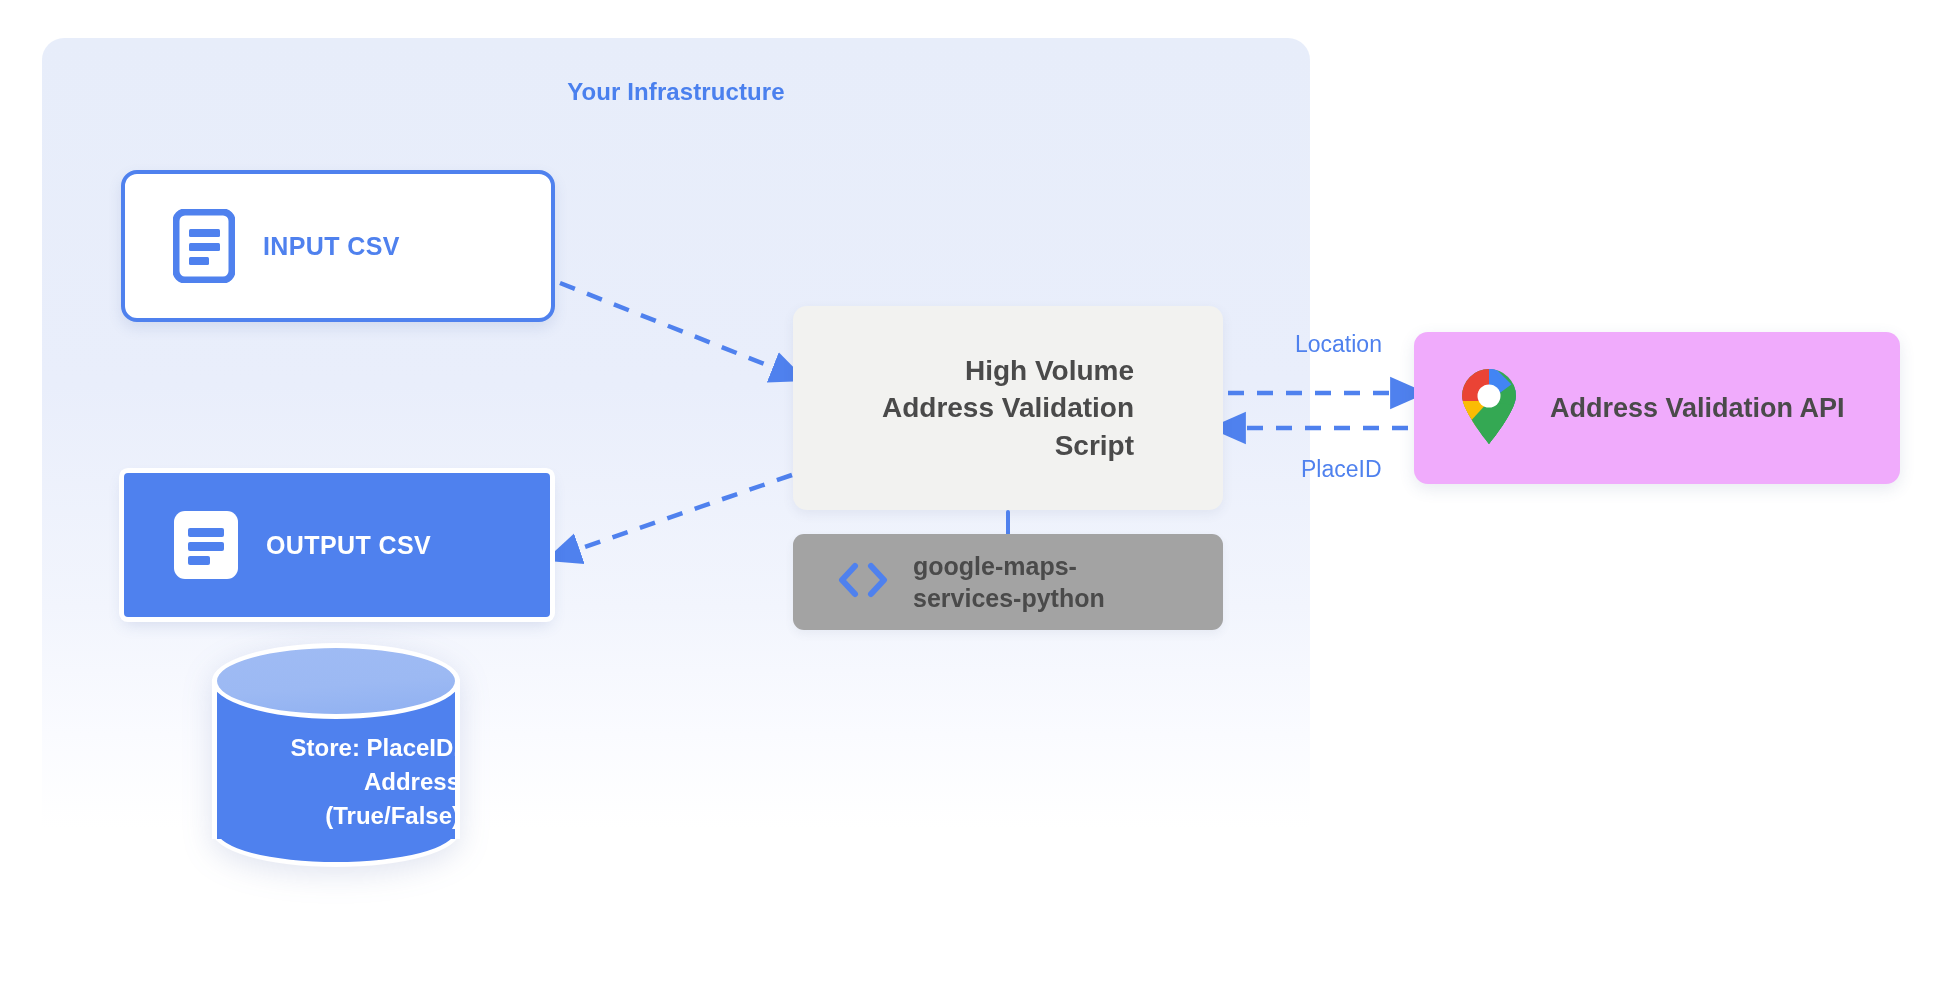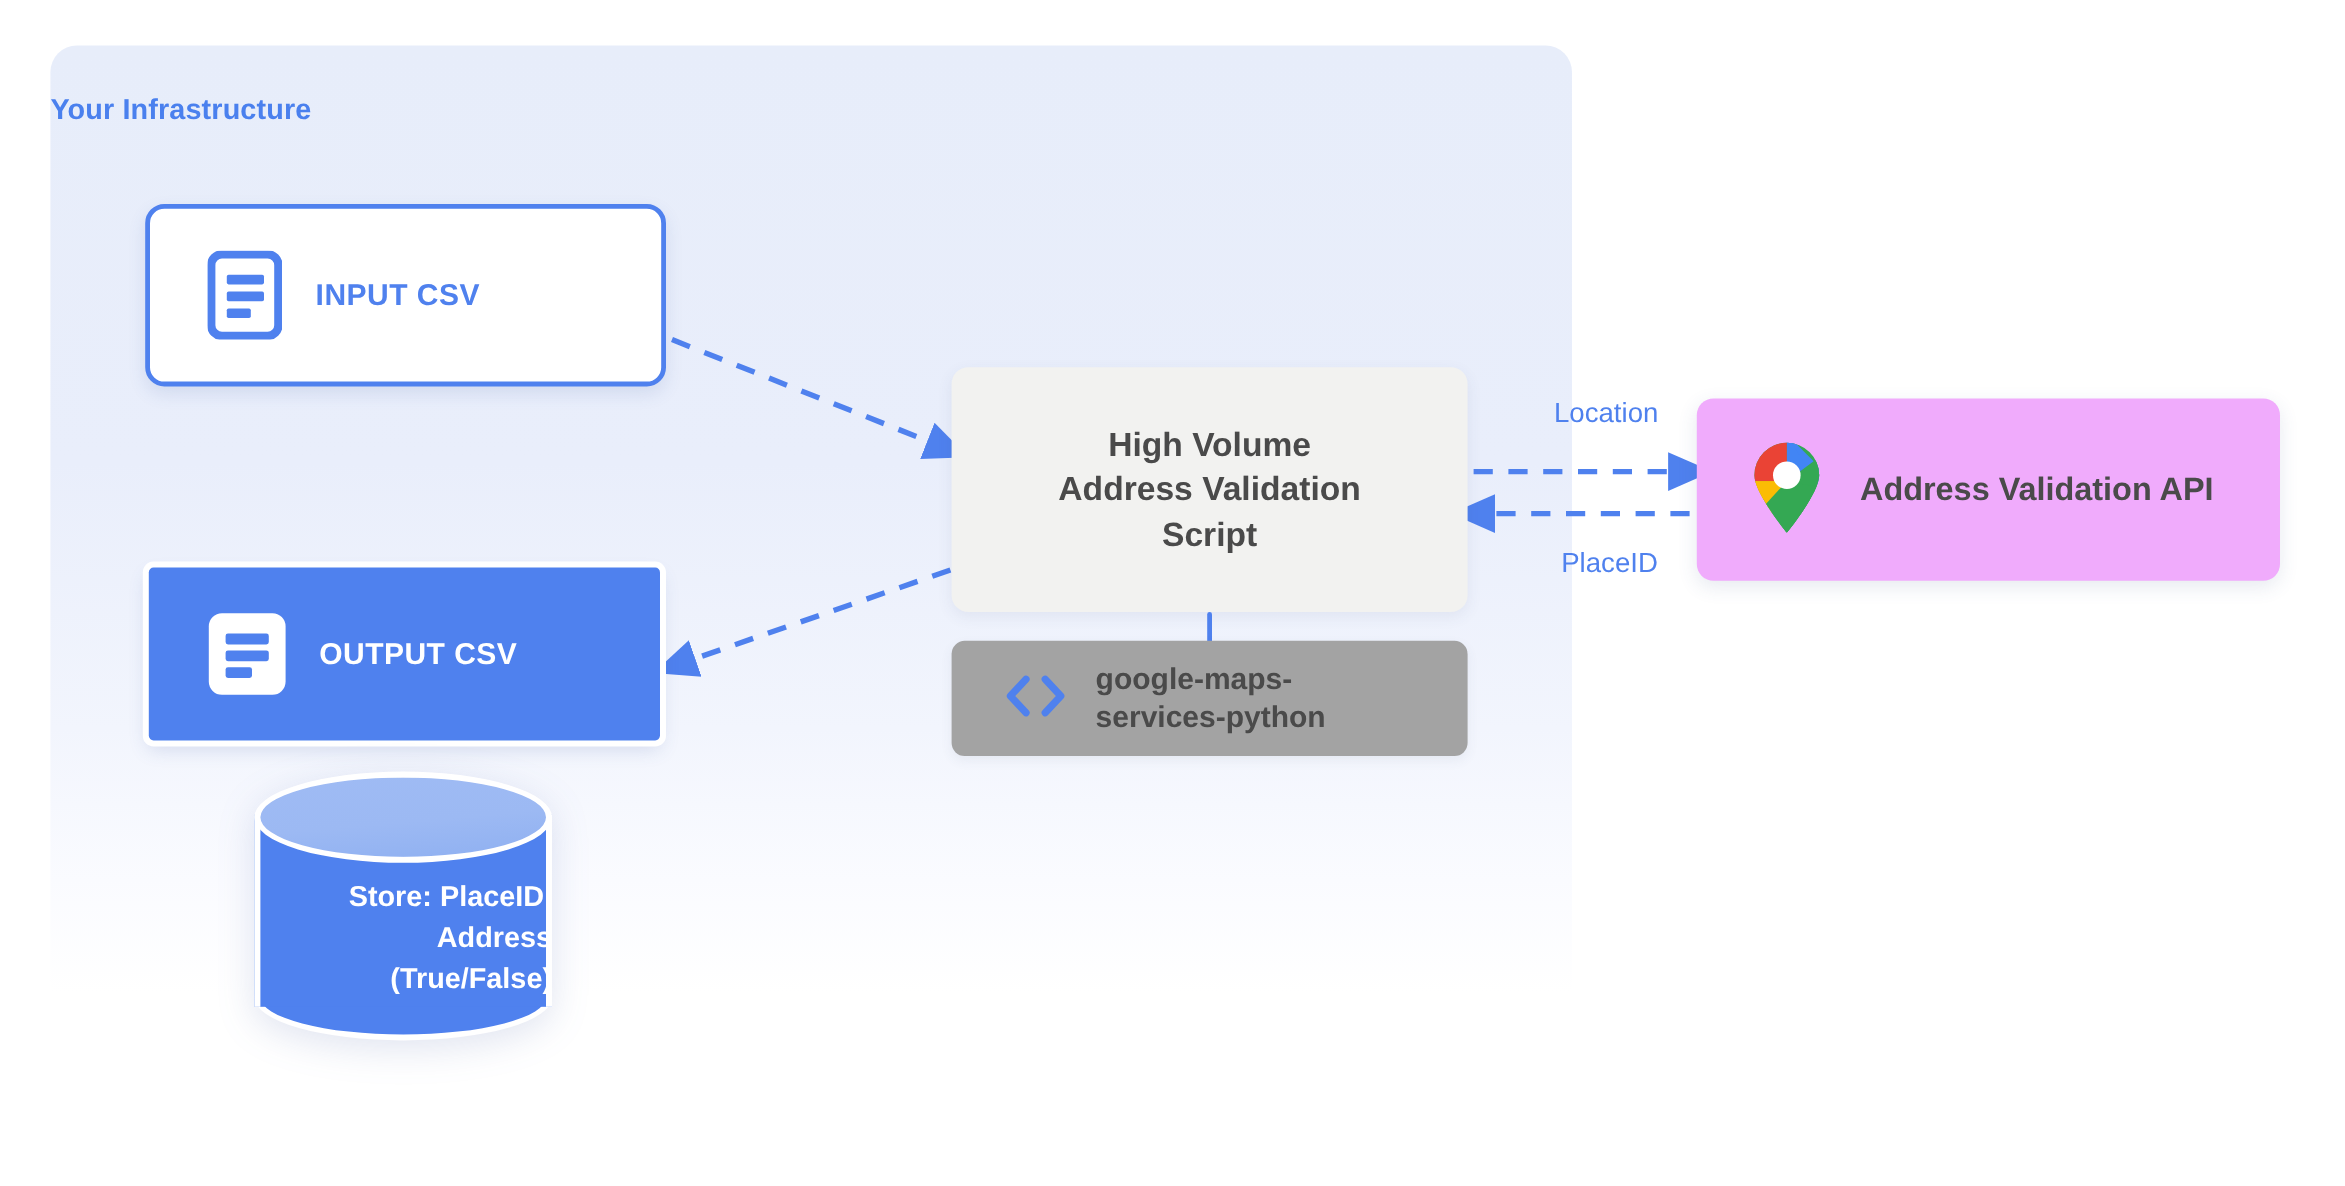--- a/index.html
+++ b/index.html
@@ -9,21 +9,21 @@
   #stage{position:absolute;left:0;top:0;width:1954px;height:988px;}
 
   
   .infra-panel{
     position:absolute;left:42px;top:38px;width:1268px;height:790px;
     border-radius:22px 22px 0 0;
     background:linear-gradient(180deg,#e7edfa 0%,#e9eefb 44%,#f2f5fd 72%,#fafbff 88%,#ffffff 100%);
   }
   .infra-title{
     position:absolute;left:42px;top:78px;width:1268px;
-    text-align:left;
+    text-align:center;
     color:#4a80ee;font-size:24px;font-weight:700;letter-spacing:.1px;
   }
 
   
   .node{position:absolute;box-sizing:border-box;display:flex;align-items:center;}
 
   .input-csv{
     left:121px;top:170px;width:434px;height:152px;
     background:#ffffff;border:4px solid #4f81ee;border-radius:16px;
     box-shadow:0 6px 14px rgba(60,90,160,.13);
@@ -78,21 +78,21 @@
 
   
   .script-box{
     position:absolute;left:793px;top:306px;width:430px;height:204px;
     background:#f2f2f0;border-radius:14px;
     display:flex;align-items:center;justify-content:center;
     box-shadow:0 4px 12px rgba(70,80,110,.08);
   }
   .script-box .label{
     color:#4a4a4a;font-size:28px;font-weight:700;line-height:1.34;
-    text-align:center;
+    text-align:right;
   }
 
   .connector{
     position:absolute;left:1006px;top:510px;width:4px;height:26px;
     background:#4f81ee;border-radius:2px;
   }
 
   .lib-box{
     position:absolute;left:793px;top:534px;width:430px;height:96px;
     background:#a3a3a3;border-radius:11px;

